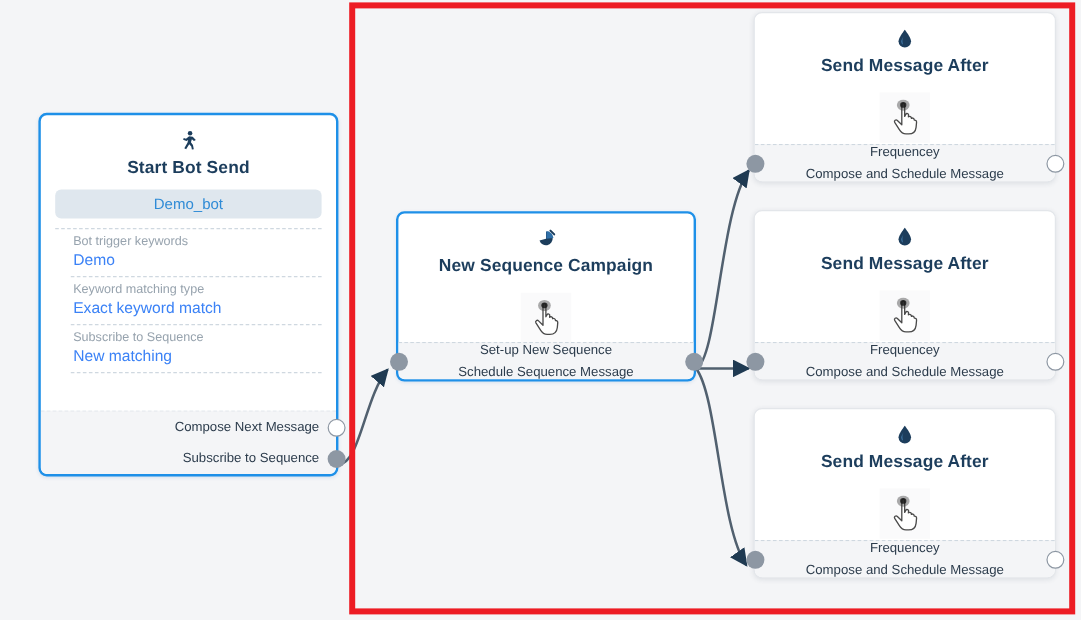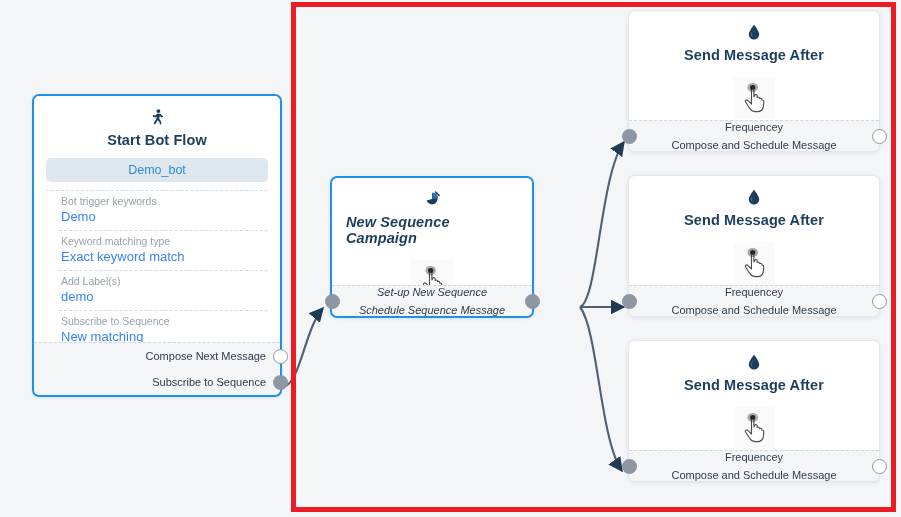--- a/index.html
+++ b/index.html
@@ -180,21 +180,21 @@
 
   
   .port-right { right: -7.5px; }
   .port-left  { left: -7.5px; }
 
   
   #node-start-bot-flow {
     left: 32px;  top: 94px;  width: 250px; height: 303px;
   }
   #node-new-sequence {
-    left: 330px; top: 176px; width: 204px; height: 142px; font-style: italic;
+    left: 330px; top: 176px; width: 250px; height: 142px;
   }
   .node-send-1 { left: 628px; top: 10px;  width: 252px; height: 142px; }
   .node-send-2 { left: 628px; top: 175px; width: 252px; height: 142px; }
   .node-send-3 { left: 628px; top: 340px; width: 252px; height: 142px; }
 </style>
 </head>
 <body>
 
 <div id="canvas">
 
@@ -216,37 +216,33 @@
 
   <div id="node-start-bot-flow" class="node selected">
 
     <div class="node-header">
       <span class="hicon">
         <svg width="14" height="16" viewBox="0 0 14 16" xmlns="http://www.w3.org/2000/svg">
           <circle cx="8.4" cy="2.1" r="1.9" fill="#1c3d5c"></circle>
           <path d="M7.6 4.6 L5.0 6.6 L3.1 6.0 L2.6 7.4 L5.4 8.5 L6.8 7.6 L6.2 10.0 L3.6 14.6 L5.1 15.4 L7.7 11.2 L9.4 13.0 L9.9 15.6 L11.5 15.3 L10.8 11.9 L9.1 9.6 L9.9 7.0 L11.6 8.6 L13.2 7.6 L10.6 5.0 Z" fill="#1c3d5c"></path>
         </svg>
       </span>
-      <span>Start Bot Flow</span>
+      <span>Start Bot Send</span>
     </div>
 
     <div class="bot-pill">Demo_bot</div>
 
     <div class="fields">
       <div class="field">
         <div class="field-label">Bot trigger keywords</div>
         <div class="field-value">Demo</div>
       </div>
       <div class="field">
         <div class="field-label">Keyword matching type</div>
         <div class="field-value">Exact keyword match</div>
-      </div>
-      <div class="field">
-        <div class="field-label">Add Label(s)</div>
-        <div class="field-value">demo</div>
       </div>
       <div class="field">
         <div class="field-label">Subscribe to Sequence</div>
         <div class="field-value">New matching</div>
       </div>
     </div>
 
     <div class="node-footer" style="height:52px;">
       <div class="footer-row stacked" style="height:26px;">
         <span class="port-label">Compose Next Message</span>

